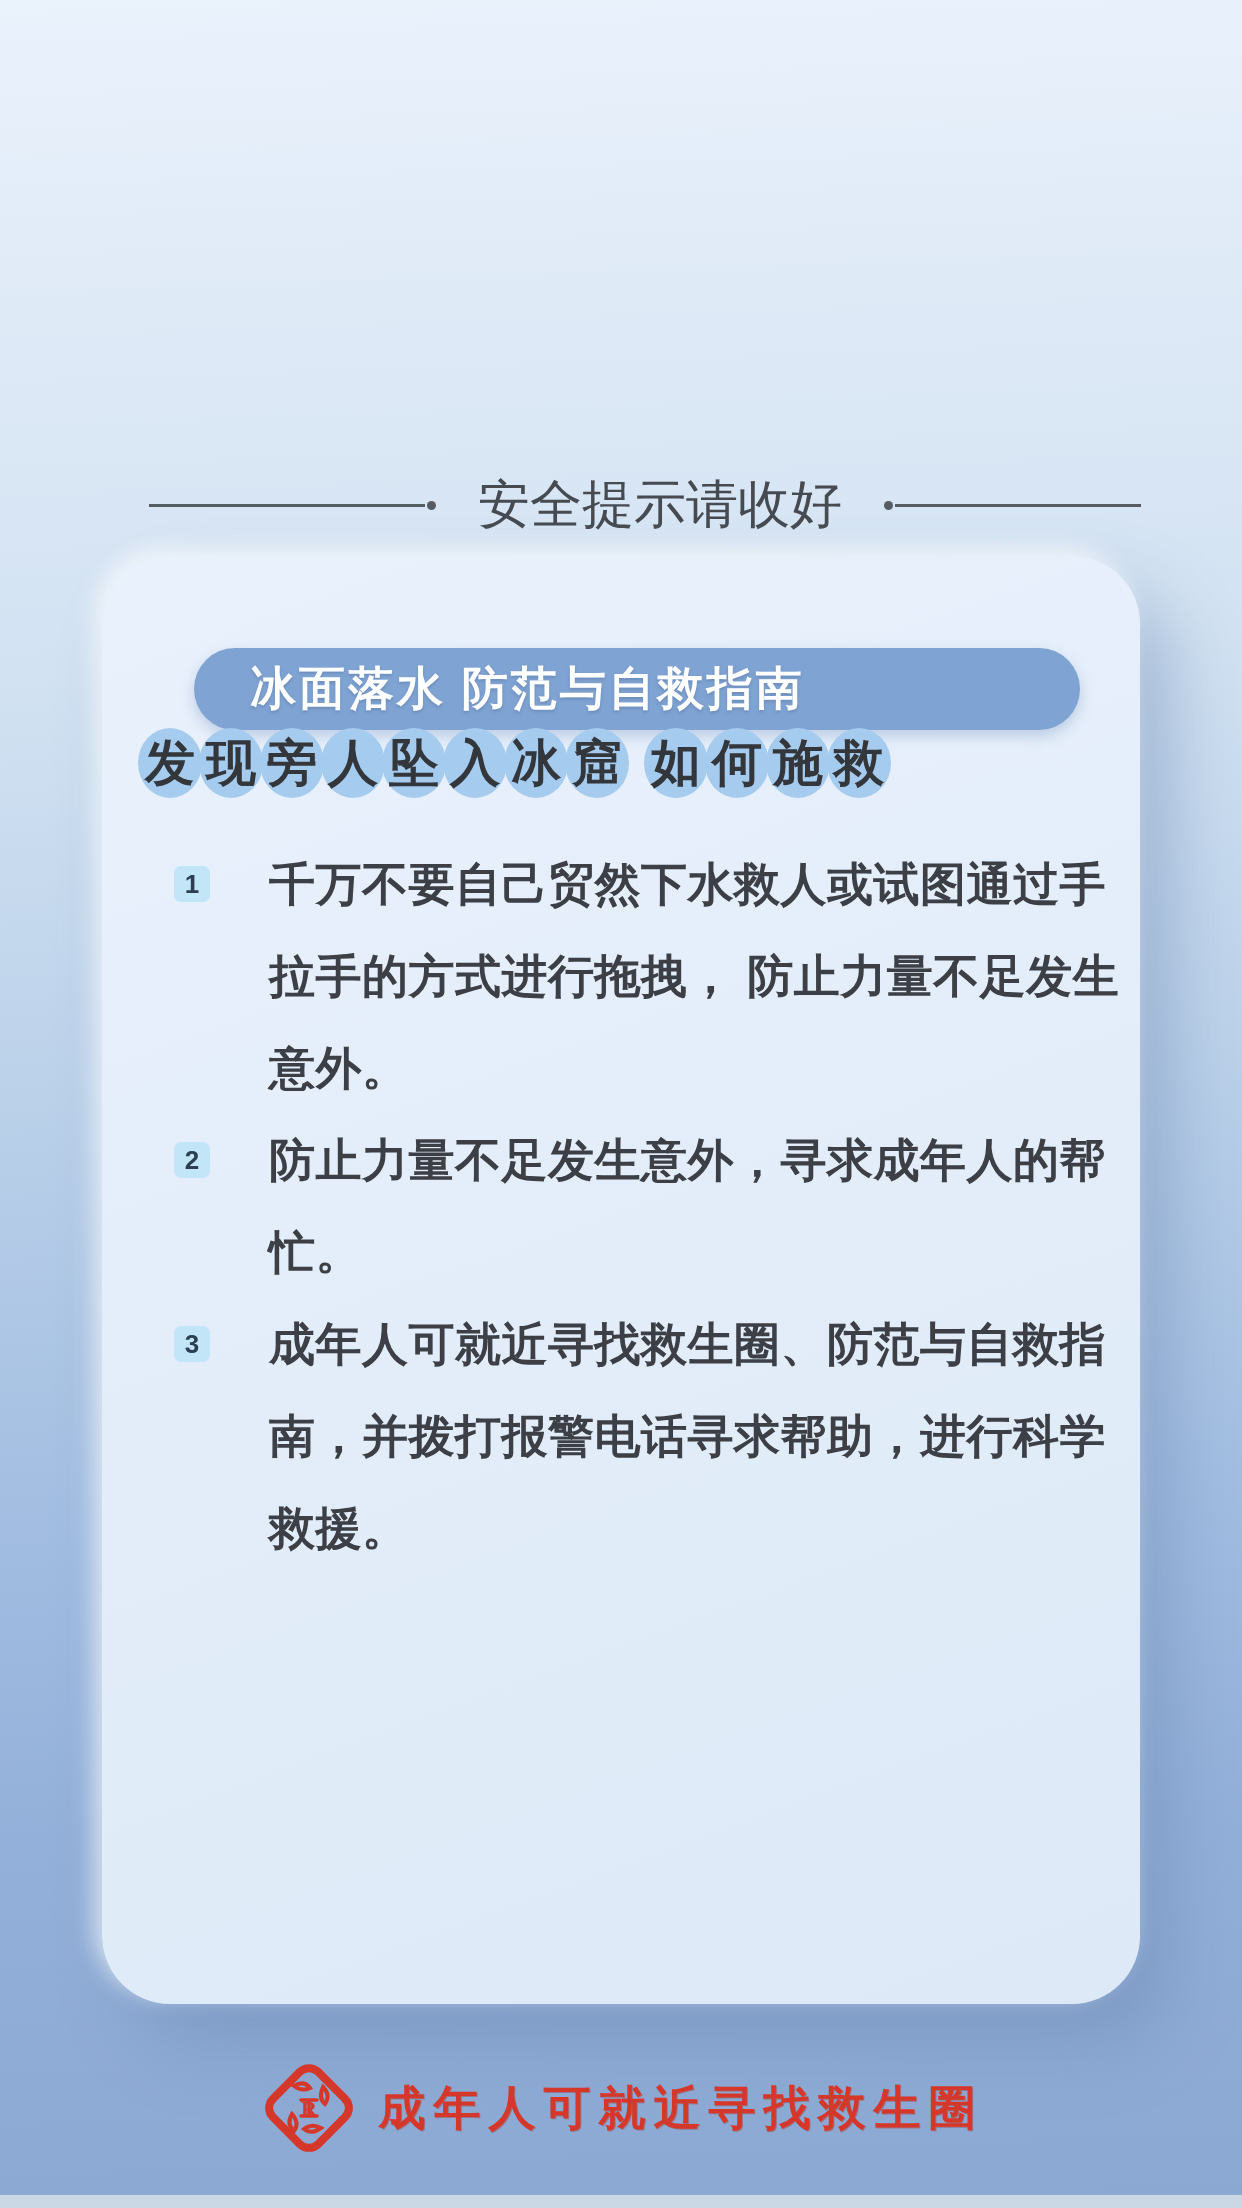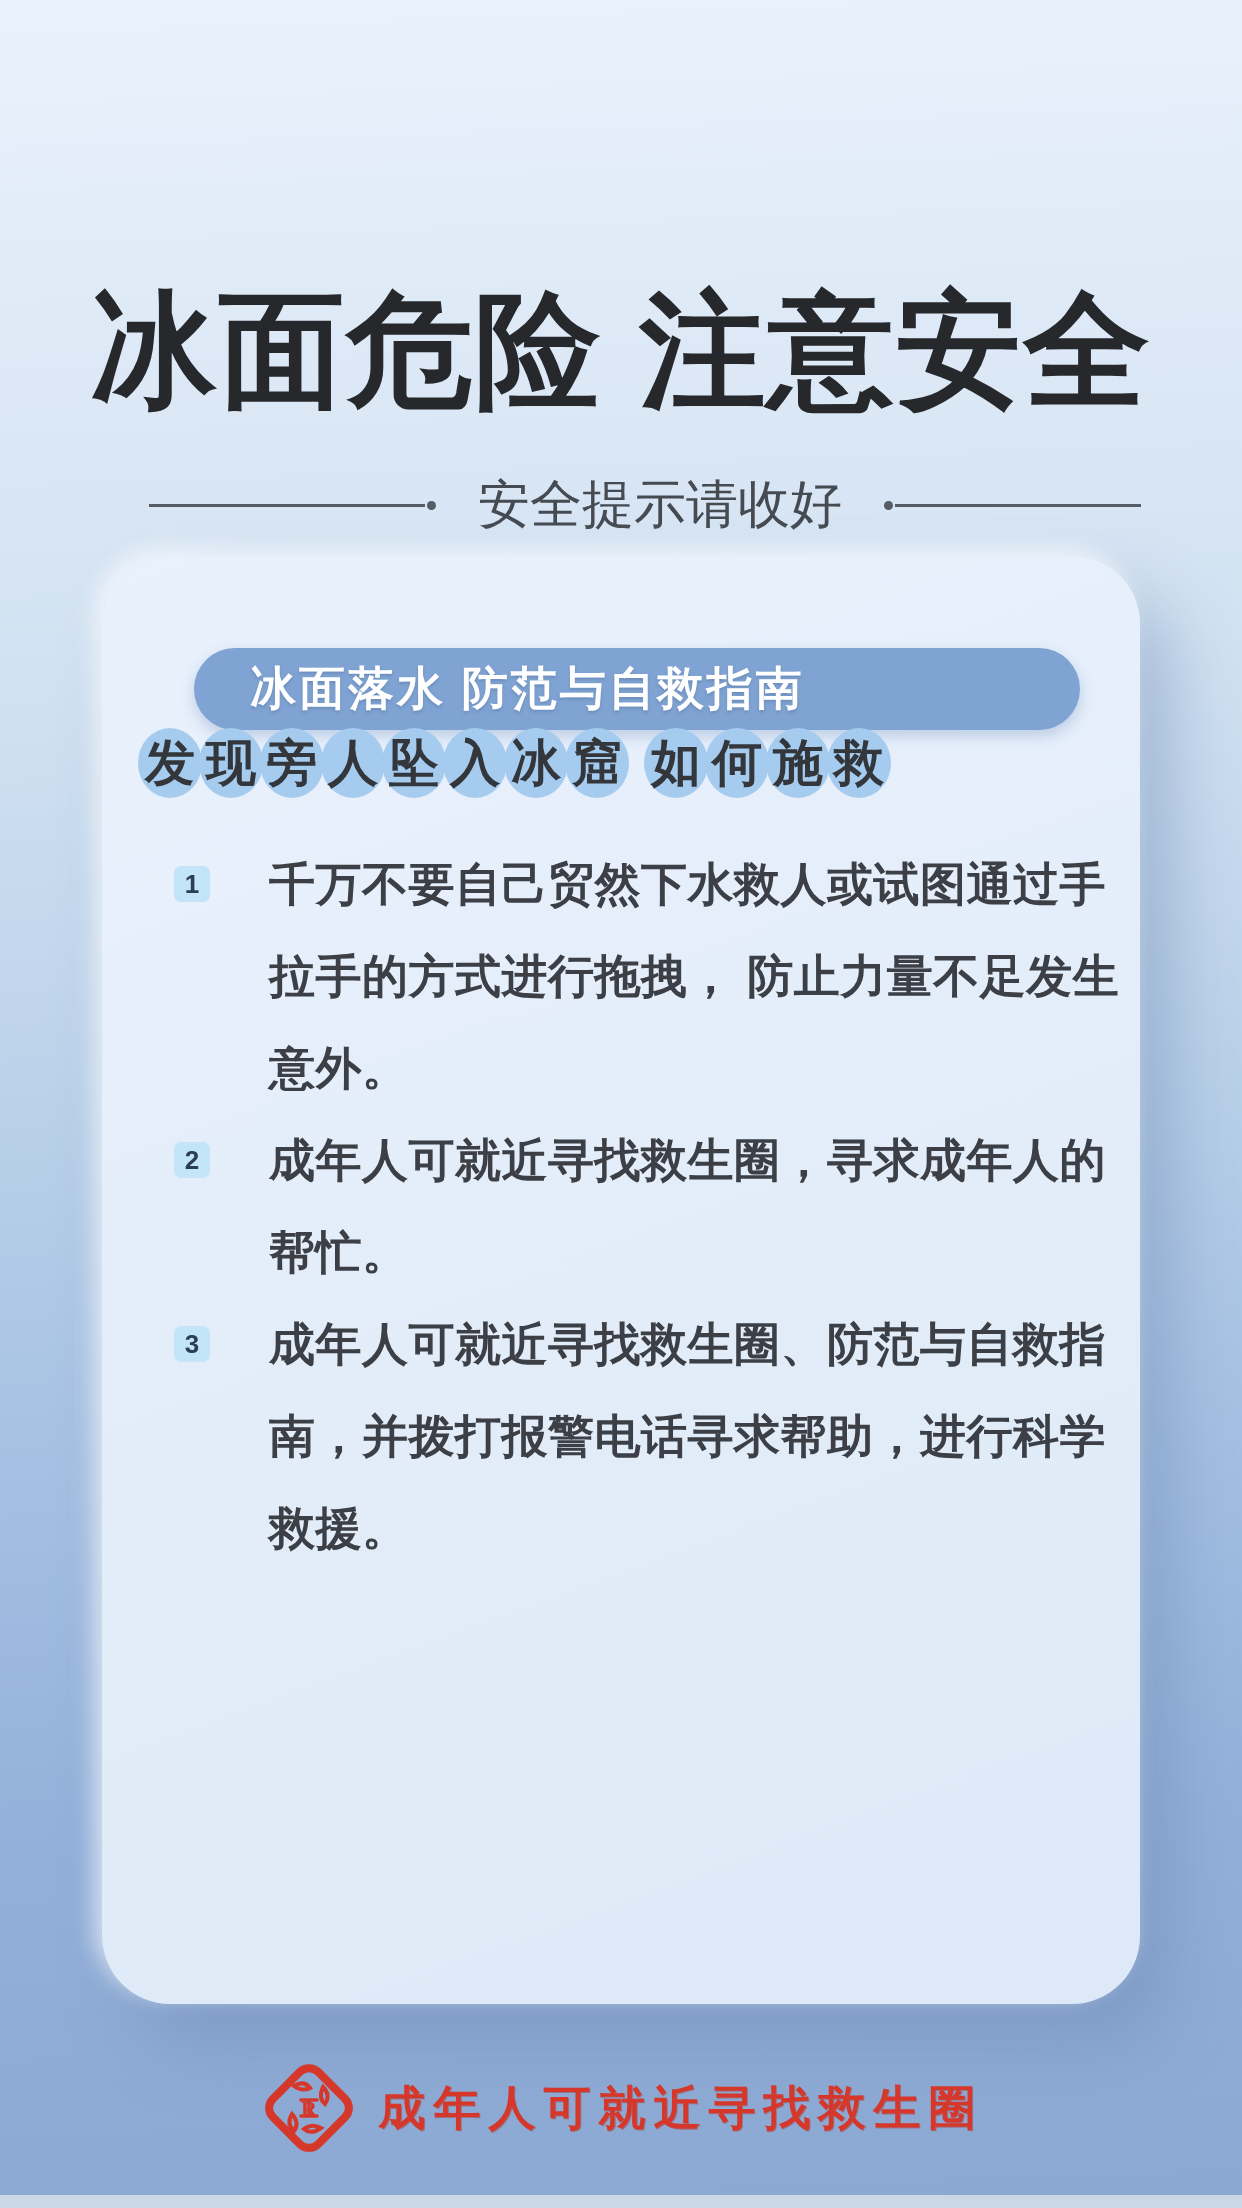--- a/index.html
+++ b/index.html
@@ -108,21 +108,20 @@
   .bottom-strip {
     position:absolute; left:0; bottom:0; width:100%; height:13px;
     background:#cad8e5;
   }
 </style>
 </head>
 <body>
 
 <div class="stage">
 
-  <div class="title">冰面危险 注意安全</div>
 
   <div class="subtitle-row">
     <span class="divider-line left"></span>
     <span class="divider-dot l"></span>
     <span class="subtitle-text">安全提示请收好</span>
     <span class="divider-dot r"></span>
     <span class="divider-line right"></span>
   </div>
 
   <div class="card">
@@ -149,21 +148,21 @@
 
     <div class="list">
 
       <div class="list-item">
         <span class="num-badge">1</span>
         <span class="item-text">千万不要自己贸然下水救人或试图通过手拉手的方式进行拖拽， 防止力量不足发生意外。</span>
       </div>
 
       <div class="list-item">
         <span class="num-badge">2</span>
-        <span class="item-text">成年人可就近寻找救生圈，寻求成年人的帮忙。</span>
+        <span class="item-text">防止力量不足发生意外，寻求成年人的帮忙。</span>
       </div>
 
       <div class="list-item">
         <span class="num-badge">3</span>
         <span class="item-text">成年人可就近寻找救生圈、防范与自救指南，并拨打报警电话寻求帮助，进行科学救援。</span>
       </div>
 
     </div>
   </div>
 

